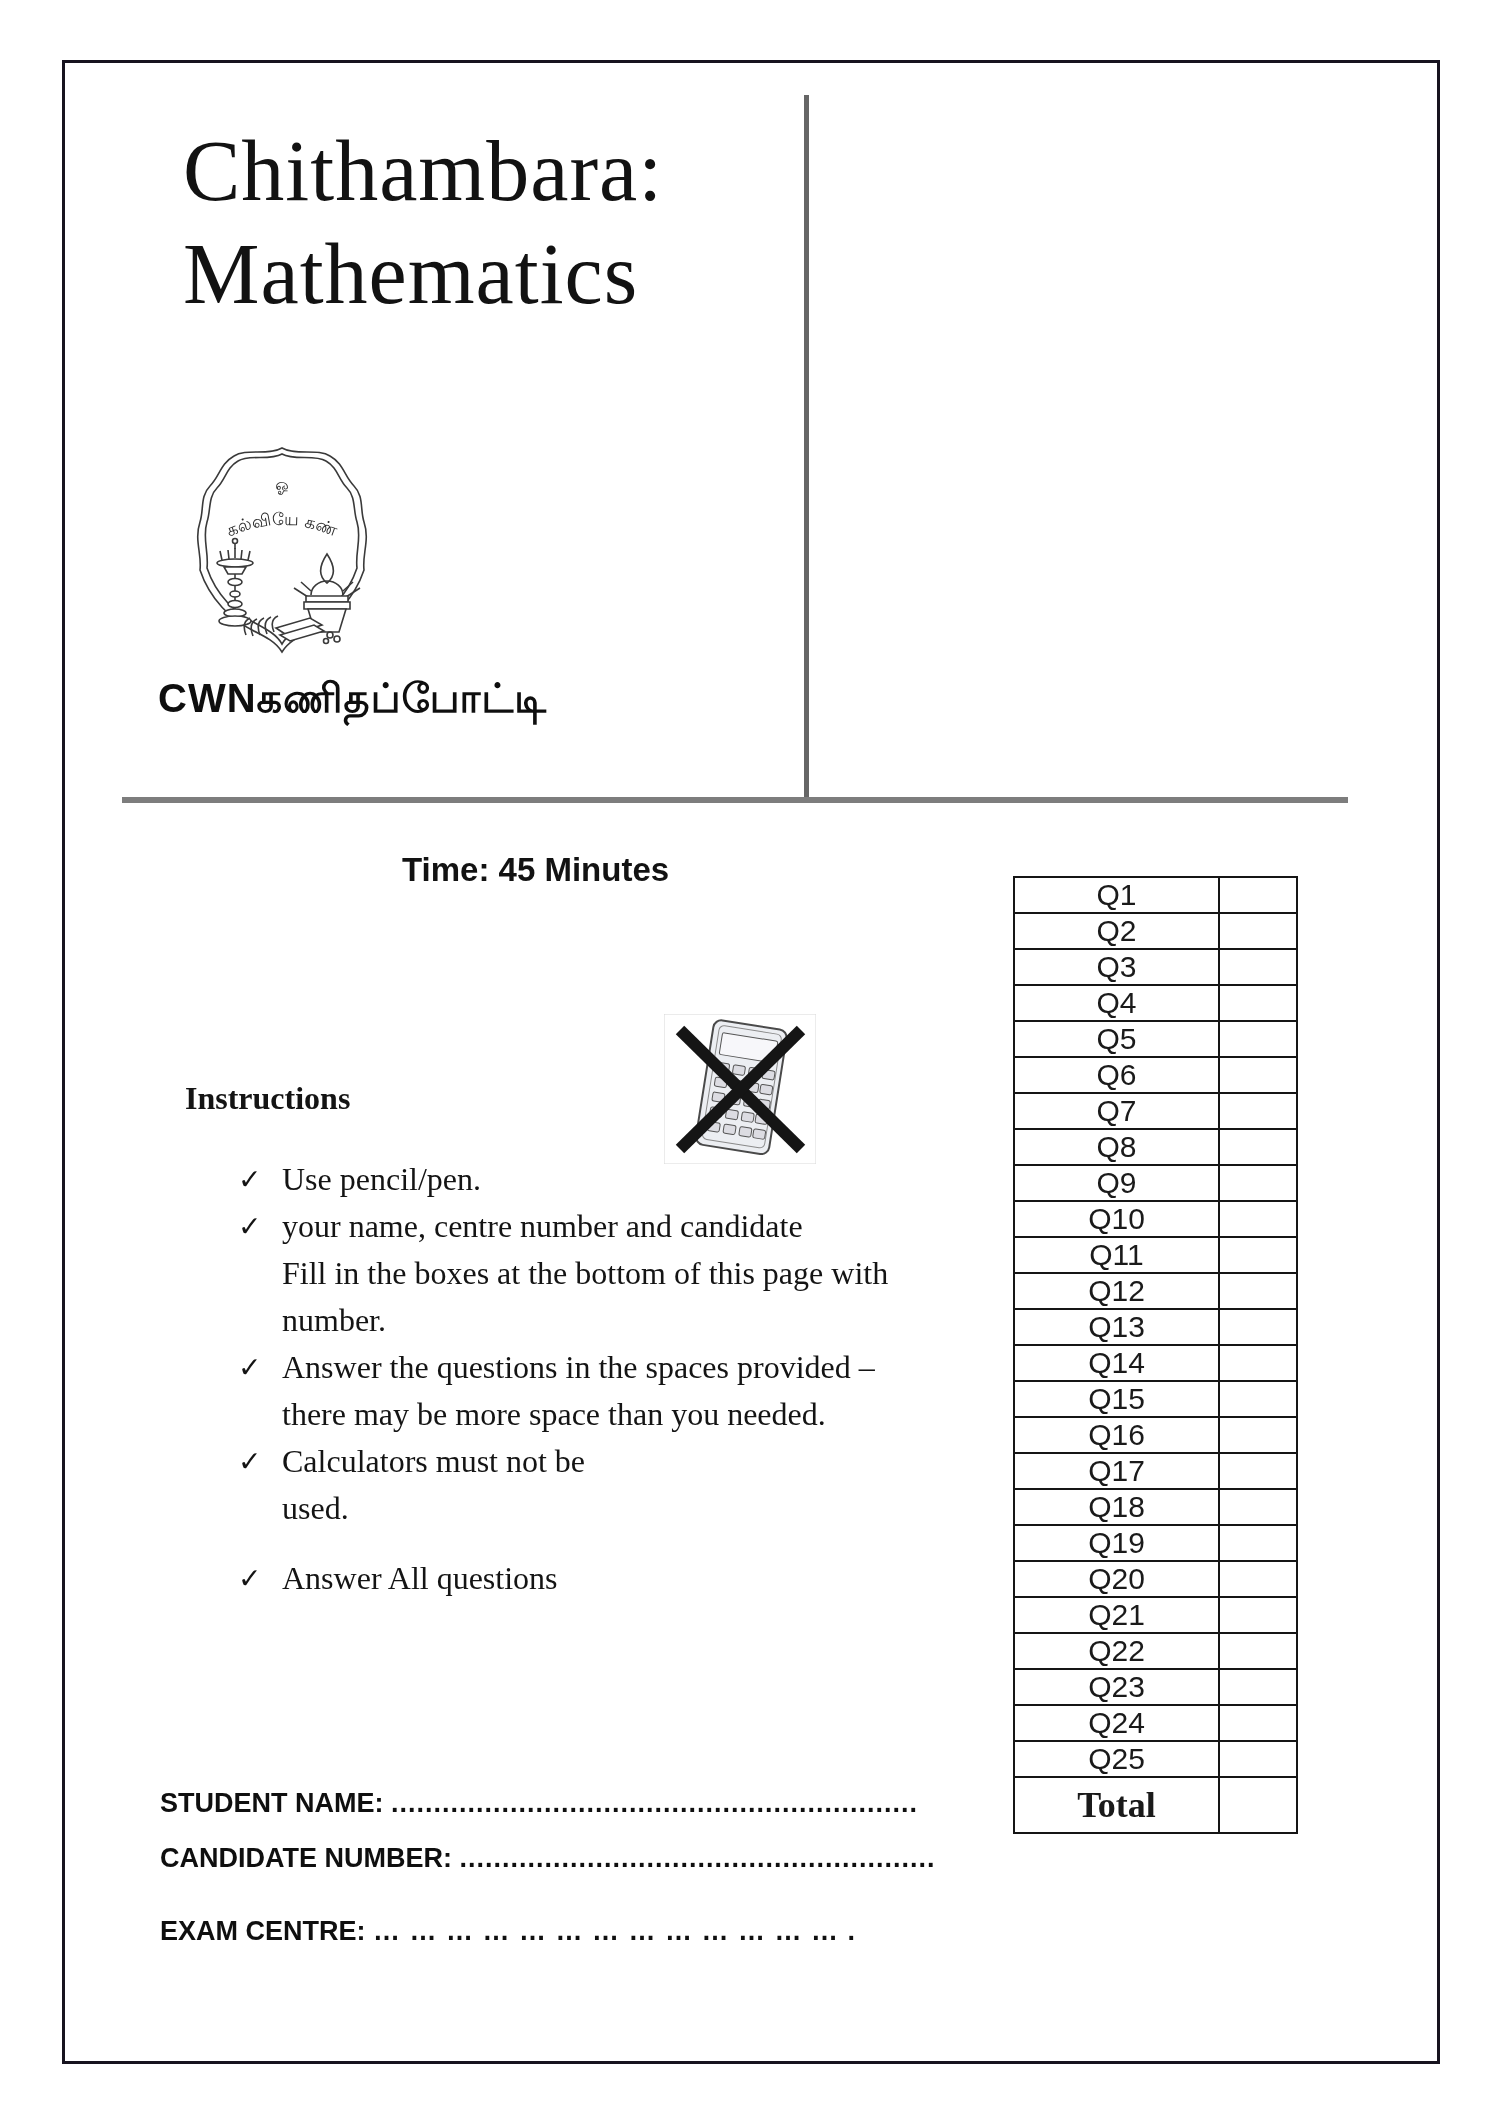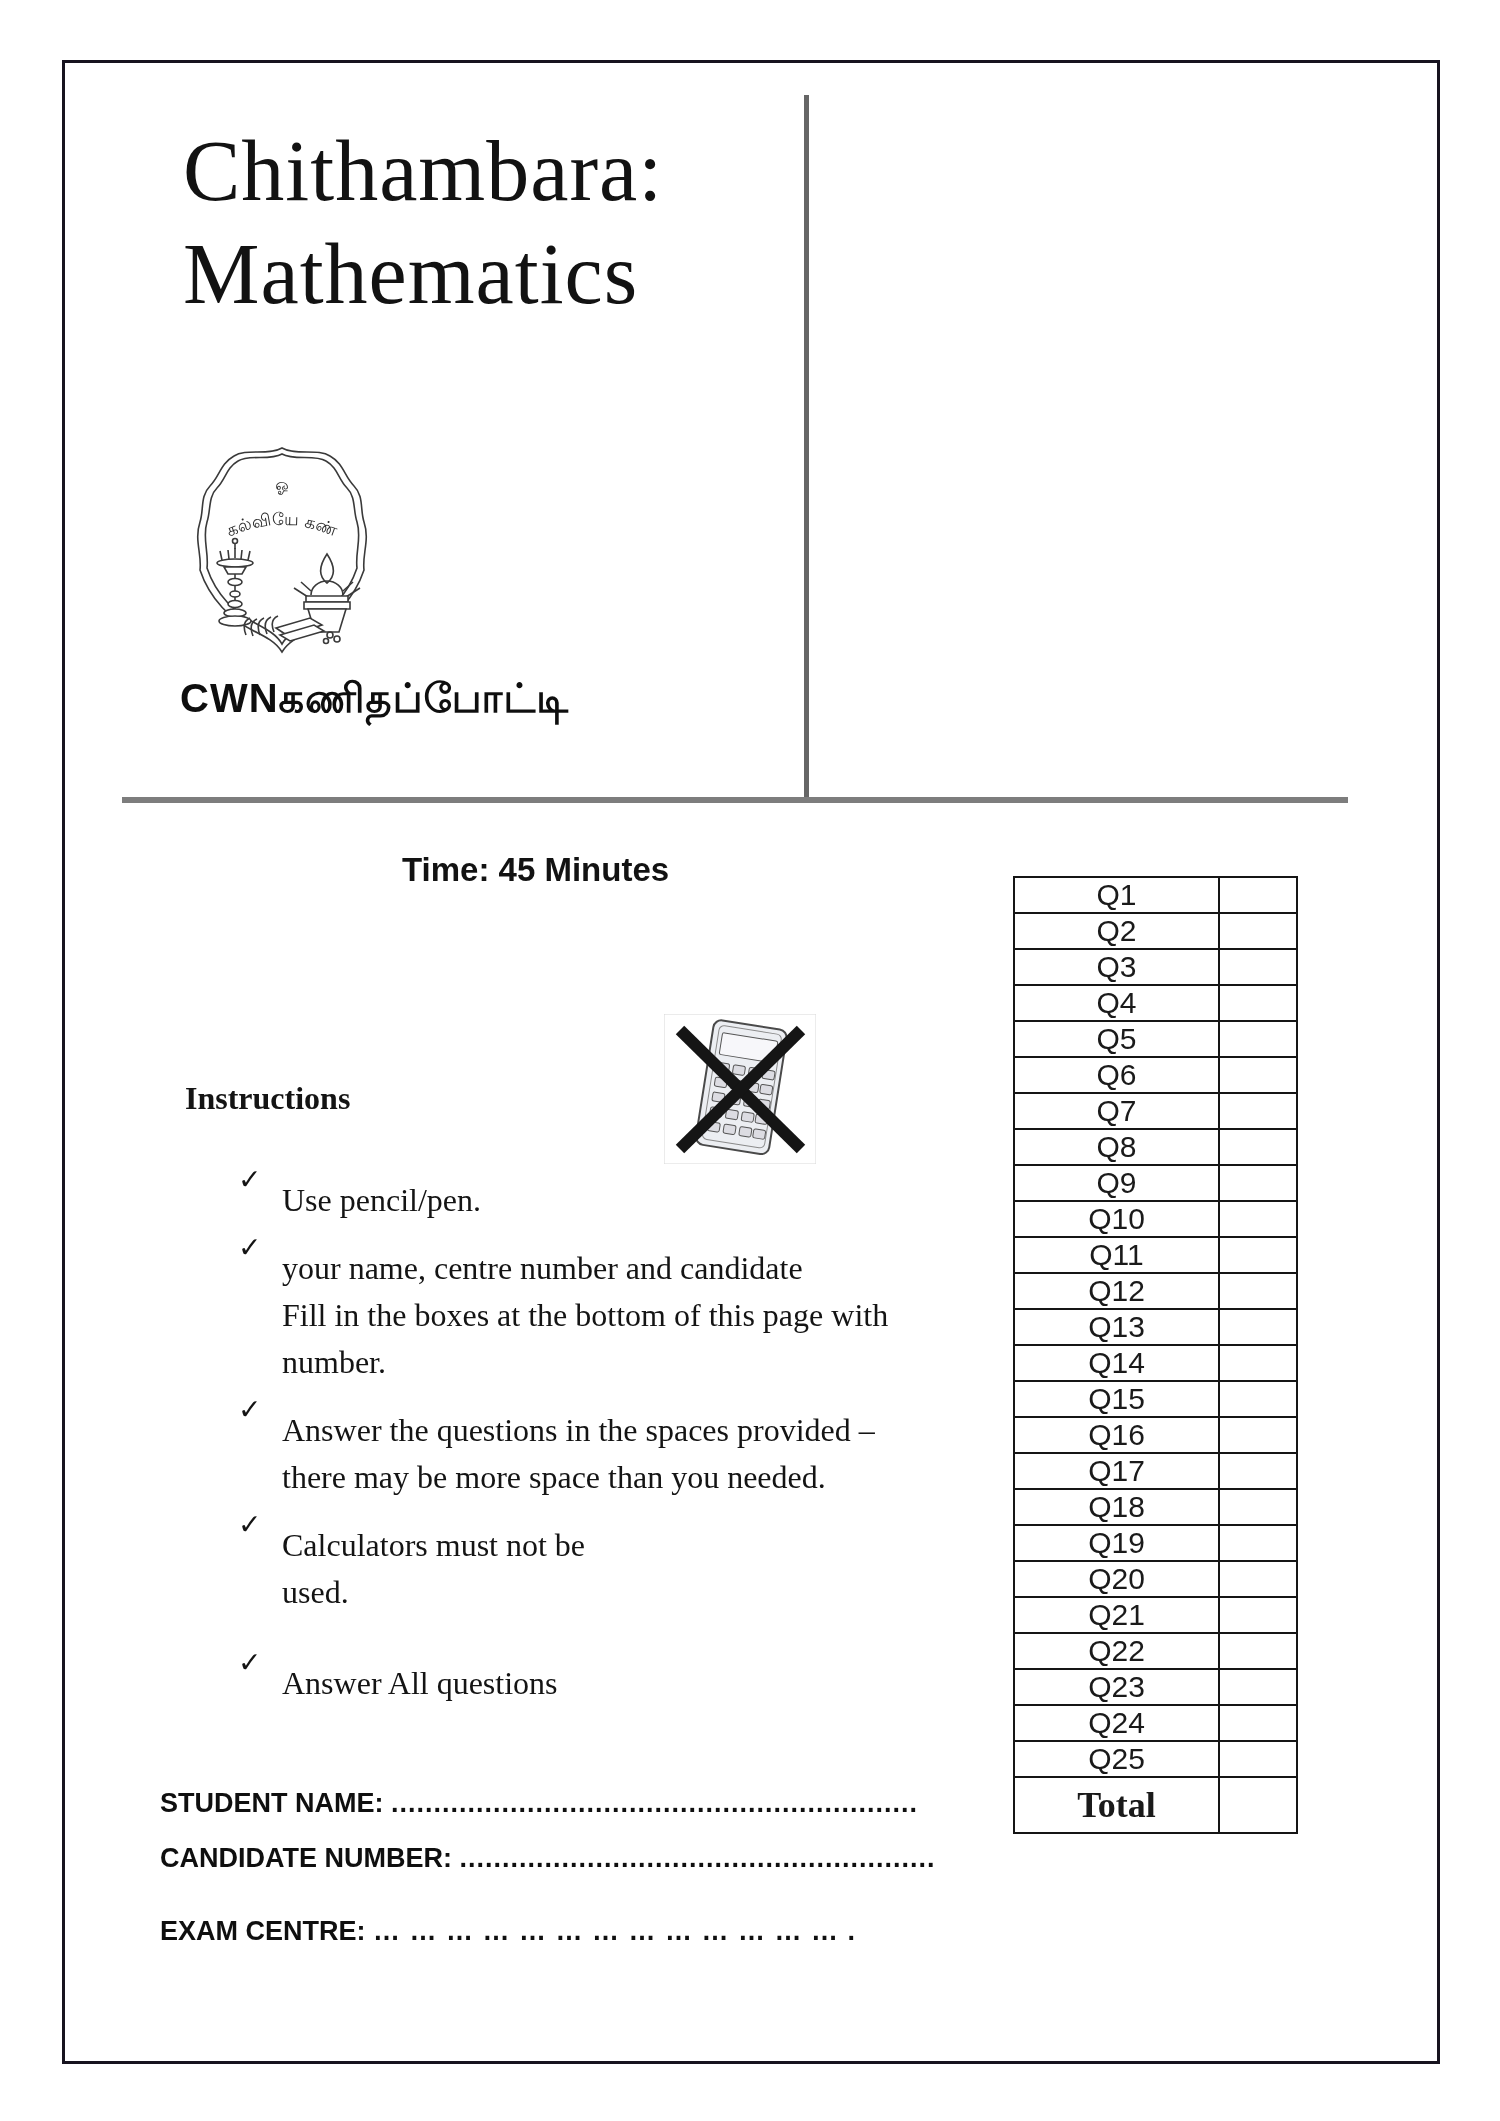--- a/index.html
+++ b/index.html
@@ -9,30 +9,30 @@
   .frame{position:absolute;left:62px;top:60px;width:1372px;height:1998px;
          border:3px solid #17131f;}
   .title{position:absolute;left:183px;top:120px;font-size:86px;line-height:103px;
          color:#121212;letter-spacing:1px;white-space:nowrap;}
   .vline{position:absolute;left:804px;top:95px;width:5px;height:706px;background:#666;}
   .hline{position:absolute;left:122px;top:797px;width:1226px;height:6px;background:#7d7d7d;}
   .year{position:absolute;left:852px;top:348px;font-size:160px;line-height:160px;
         color:#4b7ec0;white-space:nowrap;}
   .logo{position:absolute;left:180px;top:442px;width:205px;height:215px;}
   .org{position:absolute;left:158px;top:676px;font-family:"Liberation Sans",sans-serif;
-       font-weight:bold;font-size:40px;letter-spacing:1px;color:#0e0e0e;white-space:nowrap;margin-left:22px;}
+       font-weight:bold;font-size:40px;letter-spacing:1px;color:#0e0e0e;white-space:nowrap;}
   .time{position:absolute;left:402px;top:851px;font-family:"Liberation Sans",sans-serif;
         font-weight:bold;font-size:33px;color:#121212;}
   .calc{position:absolute;left:664px;top:1014px;width:152px;height:150px;}
   .instr-head{position:absolute;left:185px;top:1080px;font-weight:bold;font-size:32px;}
   .instr-list{position:absolute;left:238px;top:1156px;width:790px;font-size:32px;line-height:47px;}
   .instr-item{display:flex;align-items:flex-start;}
   .instr-item.gap-after{margin-bottom:23px;}
   .check{width:44px;flex:0 0 44px;font-family:"DejaVu Sans",sans-serif;font-size:28px;}
-  .ilines{flex:1;margin-top:21px;}
+  .ilines{flex:1;}
   .score-table{position:absolute;left:1013px;top:876px;border-collapse:collapse;}
   .score-table td{border:2px solid #151515;padding:0;}
   .q-cell{width:203px;height:32px;text-align:center;vertical-align:middle;
           font-family:"Liberation Sans",sans-serif;font-size:30px;color:#1a1a1a;}
   .ans-cell{width:76px;}
   .total-row td{height:54px;}
   .total-cell{text-align:center;vertical-align:middle;font-family:"Liberation Serif",serif;
               font-weight:bold;font-size:36px;}
   .fields{position:absolute;left:160px;top:1788px;width:900px;}
   .field-row{position:absolute;left:0;white-space:nowrap;font-family:"Liberation Sans",sans-serif;

